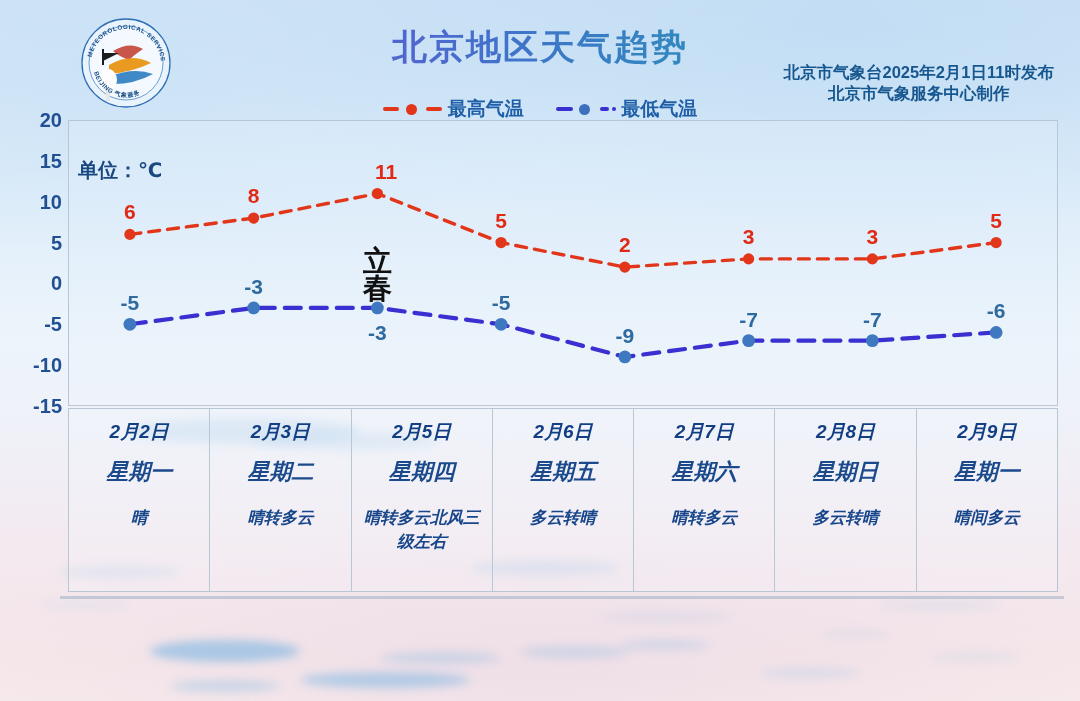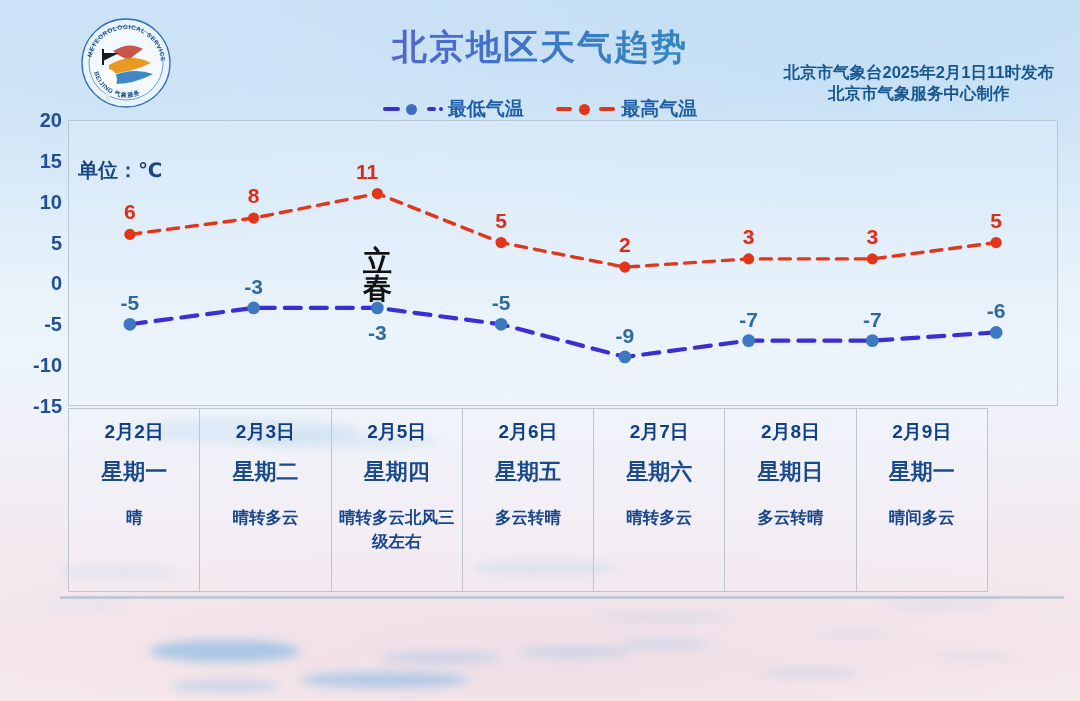--- a/index.html
+++ b/index.html
@@ -68,23 +68,24 @@
   .vmax{color:#e12a16;}
   .vmin{color:#2e6a9e;}
   #lichun{
     position:absolute;left:375px;top:248px;transform:translateX(-50%);
     font-family:"Liberation Serif","DejaVu Serif",serif;
     font-size:29px;font-weight:bold;color:#111;line-height:.92;
     text-align:center;letter-spacing:0;
   }
   
   #table{
-    position:absolute;left:68px;top:408px;width:920px;height:184px;
+    position:absolute;left:68px;top:408px;width:990px;height:184px;
     border:1px solid #b9c6d4;box-sizing:border-box;display:flex;
     background:linear-gradient(180deg,rgba(240,246,252,.45),rgba(246,243,248,.30));
+    font-style:italic;
   }
   .col{
     flex:1 1 0;border-right:1px solid #b9c6d4;box-sizing:border-box;
     display:flex;flex-direction:column;align-items:center;padding-top:13px;
   }
   .col:last-child{border-right:none;}
   .c-date{font-size:19px;font-weight:bold;color:#123f84;line-height:1;margin-bottom:20px;}
   .c-week{font-size:22px;font-weight:bold;color:#1a4a8c;line-height:1;margin-bottom:22px;}
   .c-wx{font-size:16.5px;font-weight:bold;color:#17468a;line-height:24px;text-align:center;padding:0 5px;}
   #baseline{position:absolute;left:60px;top:596px;width:1004px;height:3px;background:#9fb0c2;opacity:.55;}
@@ -140,34 +141,34 @@
 <div id="title">北京地区天气趋势</div>
 
 <div id="publisher">
   <div>北京市气象台2025年2月1日11时发布</div>
   <div>北京市气象服务中心制作</div>
 </div>
 
 <div id="legend">
   <span class="lg">
     <span class="lg-mark">
+      <span class="lg-seg" style="left:0;width:16px;background:#e2361b;"></span>
+      <span class="lg-seg" style="left:43px;width:16px;background:#e2361b;"></span>
+      <span class="lg-dot" style="background:#e2361b;"></span>
+    </span>
+    <span class="lg-label">最高气温</span>
+  </span>
+  <span class="lg">
+    <span class="lg-mark">
       <span class="lg-seg" style="left:0;width:17px;background:#3a2fd0;"></span>
       <span class="lg-seg" style="left:44px;width:9px;background:#3a2fd0;"></span>
       <span class="lg-seg" style="left:56px;width:4px;background:#3a2fd0;"></span>
       <span class="lg-dot" style="background:#3d6fbf;"></span>
     </span>
     <span class="lg-label">最低气温</span>
-  </span>
-  <span class="lg">
-    <span class="lg-mark">
-      <span class="lg-seg" style="left:0;width:16px;background:#e2361b;"></span>
-      <span class="lg-seg" style="left:43px;width:16px;background:#e2361b;"></span>
-      <span class="lg-dot" style="background:#e2361b;"></span>
-    </span>
-    <span class="lg-label">最高气温</span>
   </span>
 </div>
 
 <div id="yaxis">
     <div class="ytick" style="top: -3px;">20</div>
     <div class="ytick" style="top: 37.8571px;">15</div>
     <div class="ytick" style="top: 78.7143px;">10</div>
     <div class="ytick" style="top: 119.571px;">5</div>
     <div class="ytick" style="top: 160.429px;">0</div>
     <div class="ytick" style="top: 201.286px;">-5</div>
@@ -193,21 +194,21 @@
     <circle cx="309.375" cy="187.94285714285715" r="6.4" fill="#3d78c0"></circle>
     <circle cx="433.125" cy="204.28571428571428" r="6.4" fill="#3d78c0"></circle>
     <circle cx="556.875" cy="236.9714285714286" r="6.4" fill="#3d78c0"></circle>
     <circle cx="680.625" cy="220.62857142857143" r="6.4" fill="#3d78c0"></circle>
     <circle cx="804.375" cy="220.62857142857143" r="6.4" fill="#3d78c0"></circle>
     <circle cx="928.125" cy="212.45714285714286" r="6.4" fill="#3d78c0"></circle>
   </svg>
 <div id="value-labels">
     <div class="vlabel vmax" style="left: 129.875px; top: 201.4px;">6</div>
     <div class="vlabel vmax" style="left: 253.625px; top: 185.057px;">8</div>
-    <div class="vlabel vmax" style="left: 367px; top: 160.543px; text-align: center;">11</div>
+    <div class="vlabel vmax" style="left: 386px; top: 160.543px; text-align: center;">11</div>
     <div class="vlabel vmax" style="left: 501.125px; top: 209.571px;">5</div>
     <div class="vlabel vmax" style="left: 624.875px; top: 234.086px;">2</div>
     <div class="vlabel vmax" style="left: 748.625px; top: 225.914px;">3</div>
     <div class="vlabel vmax" style="left: 872.375px; top: 225.914px;">3</div>
     <div class="vlabel vmax" style="left: 996.125px; top: 209.571px;">5</div>
     <div class="vlabel vmin" style="left: 129.875px; top: 292.286px;">-5</div>
     <div class="vlabel vmin" style="left: 253.625px; top: 275.943px;">-3</div>
     <div class="vlabel vmin" style="left: 377.375px; top: 321.943px;">-3</div>
     <div class="vlabel vmin" style="left: 501.125px; top: 292.286px;">-5</div>
     <div class="vlabel vmin" style="left: 624.875px; top: 324.971px;">-9</div>

